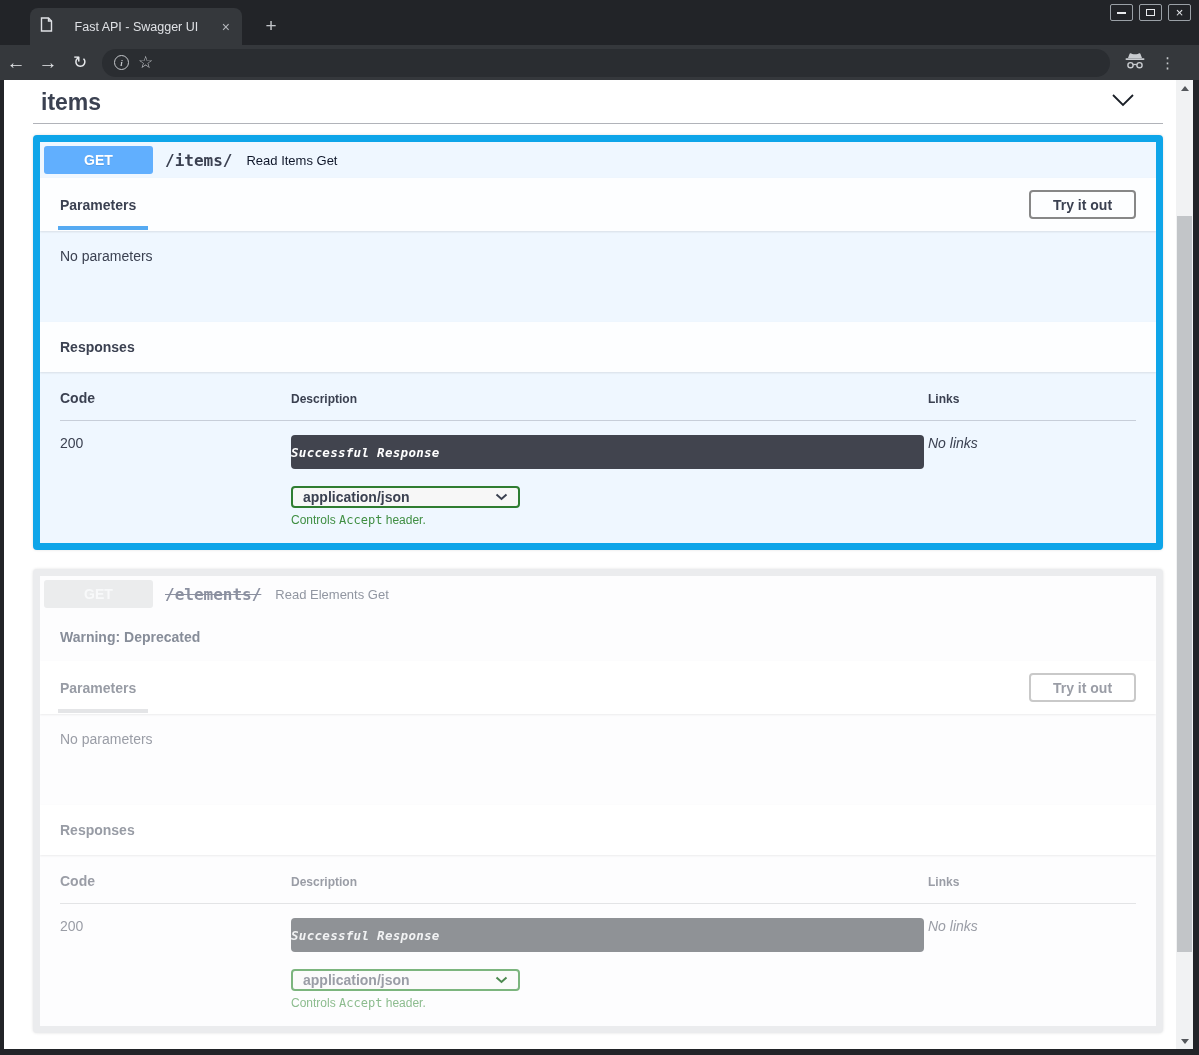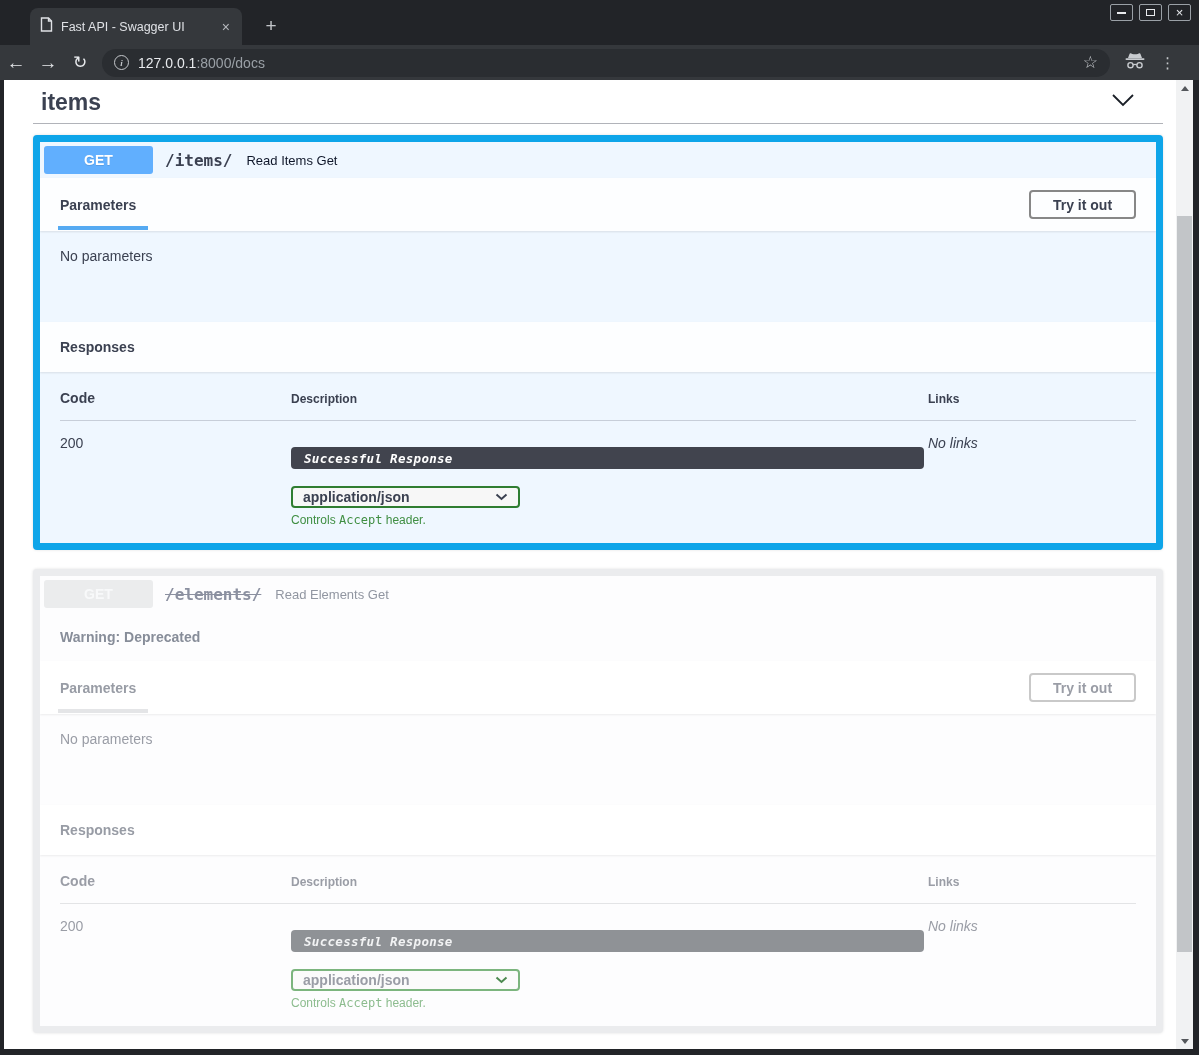--- a/index.html
+++ b/index.html
@@ -10,21 +10,21 @@
     position:relative;
     overflow:hidden;
   }
 
   
   .frame { position:absolute; inset:0; background:#222428; }
   .tabstrip { position:absolute; top:0; left:0; right:0; height:45px; background:#222428; }
   .tab {
     position:absolute; left:30px; top:8px; width:212px; height:37px;
     background:#35383c; border-radius:8px 8px 0 0;
-    display:flex; align-items:center; padding:0 10px; gap:8px;
+    display:flex; align-items:center; padding:0 10px; gap:8px;text-align:center;
   }
   .tab-title { color:#dfe1e5; font-size:12.5px; flex:1; white-space:nowrap; overflow:hidden; }
   .tab-close { color:#b6b9be; font-size:14px; cursor:default; padding:0 2px; }
   .newtab-btn {
     position:absolute; left:258px; top:13px; width:26px; height:26px;
     color:#c3c6ca; font-size:19px; display:flex; align-items:center; justify-content:center;
   }
   .win-controls { position:absolute; right:8px; top:4px; display:flex; gap:6px; }
   .win-btn {
     width:23px; height:17px; border:1px solid #9aa0a6; border-radius:2px;
@@ -109,24 +109,24 @@
 
   .resp-table { padding:18px 20px 16px; }
   .resp-grid { display:grid; grid-template-columns:231px 1fr 208px; }
   .col-h { color:#3b4151; font-weight:bold; }
   .col-h.code { font-size:14px; }
   .col-h.small { font-size:12px; padding-top:2px; }
   .grid-divider { border-bottom:1px solid rgba(59,65,81,.22); margin-top:14px; }
   .resp-row { padding-top:14px; }
   .code-val { font-size:14px; color:#3b4151; }
   .desc-box {
-    height:22px; width:633px; background:#41444e; border-radius:4px;
-    display:flex; align-items:center; padding-left:13px;
+    height:34px; width:633px; background:#41444e; border-radius:4px;
+    display:flex; align-items:center; 
     font-family:"DejaVu Sans Mono", monospace; font-style:italic; font-weight:bold;
-    font-size:12.5px; color:#ffffff; letter-spacing:.3px;margin-top:12px;
+    font-size:12.5px; color:#ffffff; letter-spacing:.3px;
   }
   .media-select {
     margin-top:17px; width:229px; height:22px; background:#f7f7f7;
     border:2px solid #2f7d31; border-radius:4px;
     display:flex; align-items:center; justify-content:space-between; padding:0 10px;
     font-size:14px; font-weight:bold; color:#3b4151;
   }
   .accept-note { margin-top:5px; font-size:12px; color:#3f8e42; }
   .accept-note .mono { font-family:"DejaVu Sans Mono", monospace; }
   .no-links { font-size:14px; font-style:italic; color:#3b4151; }
@@ -181,21 +181,20 @@
         </div>
     </div>
   </div>
 
   <div class="toolbar">
     <span class="nav-icon">←</span>
     <span class="nav-icon">→</span>
     <span class="nav-icon reload">↻</span>
     <div class="omnibox">
       <span class="info-icon">i</span>
-      <span class="url"><span class="host">127.0.0.1</span><span class="rest">:8000/docs</span></span>
       <span class="star-icon">☆</span>
     </div>
     <span class="incog">
       <svg width="22" height="18" viewBox="0 0 22 18">
           <path d="M4 6 l1.6-4.2 c.2-.5.7-.7 1.2-.5 l1.5.6 c1.7.6 3.7.6 5.4 0 l1.5-.6 c.5-.2 1 0 1.2.5 L18 6 z" fill="#c8cbcf"></path>
           <rect x="1.5" y="6.2" width="19" height="1.8" rx=".9" fill="#c8cbcf"></rect>
           <circle cx="6.5" cy="13.2" r="2.6" fill="none" stroke="#c8cbcf" stroke-width="1.4"></circle>
           <circle cx="15.5" cy="13.2" r="2.6" fill="none" stroke="#c8cbcf" stroke-width="1.4"></circle>
           <path d="M9 13 q2-1.4 4 0" fill="none" stroke="#c8cbcf" stroke-width="1.3"></path>
         </svg>

